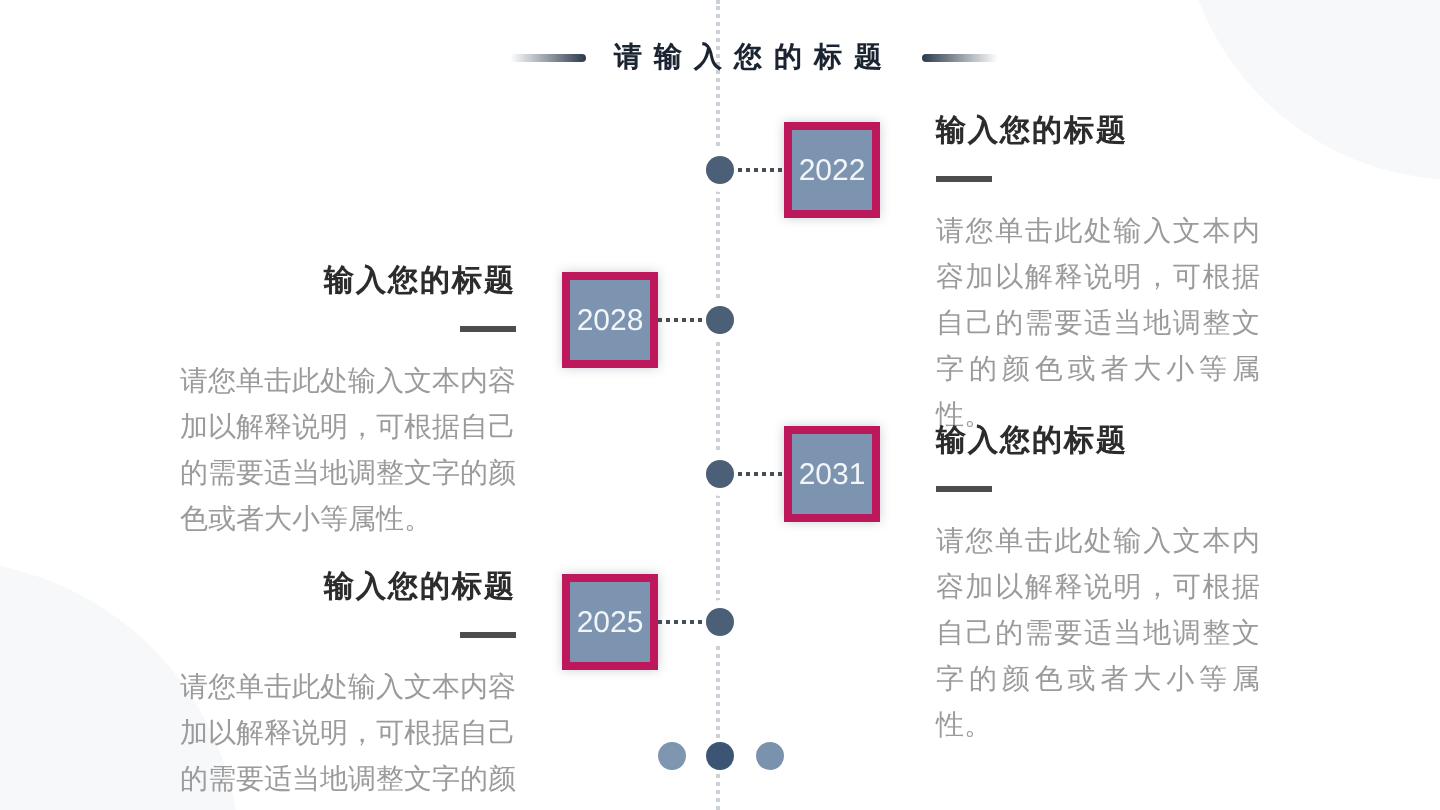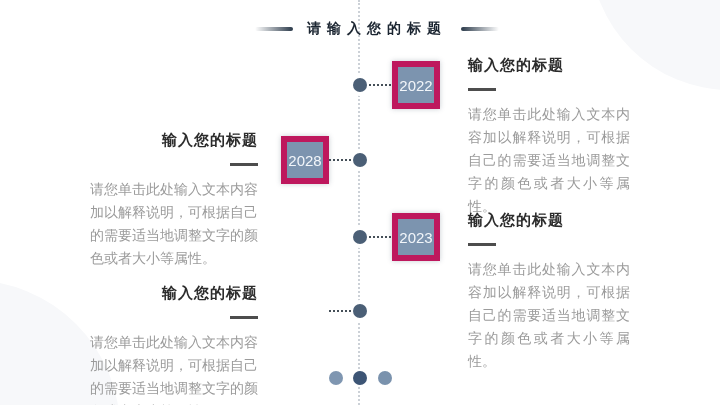--- a/index.html
+++ b/index.html
@@ -32,30 +32,30 @@
 
   
   .connector { position:absolute; width:22px; height:0; border-top:2px dotted #454f58; }
   .c0 { left:369px; top:84px; }
   .c1 { left:329px; top:159px; }
   .c2 { left:369px; top:236px; }
   .c3 { left:329px; top:310px; }
 
   
   .year-box { position:absolute; width:48px; height:48px; background:#7c94af;
-              border:6px solid #be185d; box-shadow:0 0 5px rgba(40,60,80,.25);
+              border:4px solid #be185d; box-shadow:0 0 5px rgba(40,60,80,.25);
               color:#f2f6fa; font-size:15px; display:flex; align-items:center;
               justify-content:center; }
   .b0 { left:392px; top:61px; }
   .b1 { left:281px; top:136px; }
   .b2 { left:392px; top:213px; }
   .b3 { left:281px; top:287px; }
 
   
-  .tblock { position:absolute;font-family:Liberation Mono, monospace; }
+  .tblock { position:absolute; }
   .tblock .heading { font-size:15px; font-weight:bold; color:#2c2c2c; letter-spacing:1px; }
   .tblock .rule { width:28px; height:3px; background:#4d4d4d; margin-top:13px; }
   .tblock .body { margin-top:13px; font-size:14px; line-height:23px;
                   color:#9b9b9b; text-align:justify; }
   .tblock.right { left:468px; width:162px; }
   .tblock.left  { left:90px;  width:168px; }
   .tblock.left .heading { text-align:right; }
   .tblock.left .rule { margin-left:auto; }
   .t0 { top:56px; } .t1 { top:131px; } .t2 { top:211px; } .t3 { top:284px; }
 
@@ -94,29 +94,30 @@
   <div class="connector c1"></div>
   <div class="year-box b1">2028</div>
   <div class="tblock left t1">
     <div class="heading">输入您的标题</div>
     <div class="rule"></div>
     <div class="body">请您单击此处输入文本内容加以解释说明，可根据自己的需要适当地调整文字的颜色或者大小等属性。</div>
   </div>
 
   <div class="node n2"></div>
   <div class="connector c2"></div>
-  <div class="year-box b2">2023</div>
+  <div class="year-box b2">2031</div>
   <div class="tblock right t2">
     <div class="heading">输入您的标题</div>
     <div class="rule"></div>
     <div class="body">请您单击此处输入文本内容加以解释说明，可根据自己的需要适当地调整文字的颜色或者大小等属性。</div>
   </div>
 
   <div class="node n3"></div>
   <div class="connector c3"></div>
+  <div class="year-box b3">2025</div>
   <div class="tblock left t3">
     <div class="heading">输入您的标题</div>
     <div class="rule"></div>
     <div class="body">请您单击此处输入文本内容加以解释说明，可根据自己的需要适当地调整文字的颜色或者大小等属性。</div>
   </div>
 
   <div class="edot e0"></div>
   <div class="edot e1"></div>
   <div class="edot e2"></div>
 

